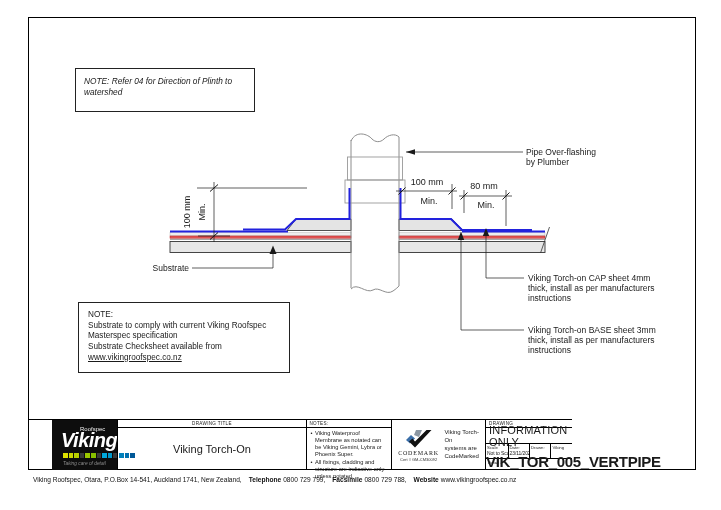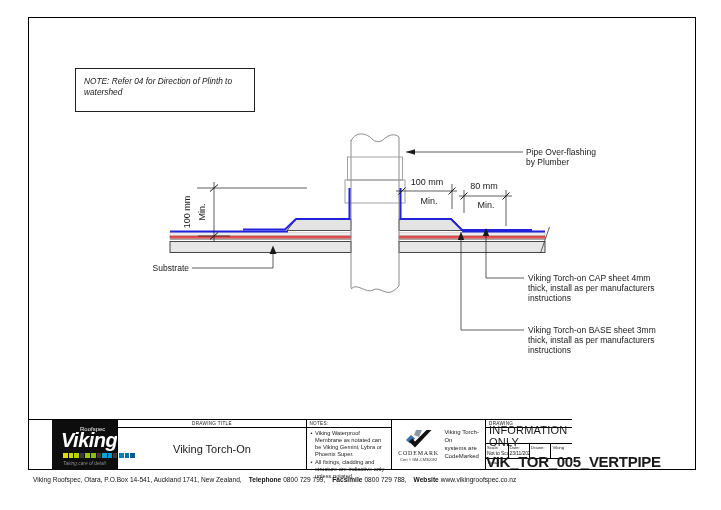--- a/index.html
+++ b/index.html
@@ -202,20 +202,27 @@
       <text x="528" y="333">Viking Torch-on BASE sheet 3mm</text>
       <text x="528" y="343">thick, install as per manufacturers</text>
       <text x="528" y="353">instructions</text>
     </g>
   </svg>
 
   <div class="note-box note-top">
     <span>NOTE: Refer 04 for Direction of Plinth to watershed</span>
   </div>
 
+  <div class="note-box note-bottom">
+    <div>NOTE:</div>
+    <div>Substrate to comply with current Viking Roofspec</div>
+    <div>Masterspec specification</div>
+    <div>Substrate Checksheet available from</div>
+    <div><span class="note-link">www.vikingroofspec.co.nz</span></div>
+  </div>
 
   <div class="titleblock">
 
     <div class="tb-cell tb-logo">
       <div class="logo-roofspec">Roofspec</div>
       <div class="logo-brand">Viking</div>
       <div class="logo-squares">
           <span style="background: rgb(221, 224, 0);"></span>
           <span style="background: rgb(204, 216, 0);"></span>
           <span style="background: rgb(184, 208, 0);"></span>

